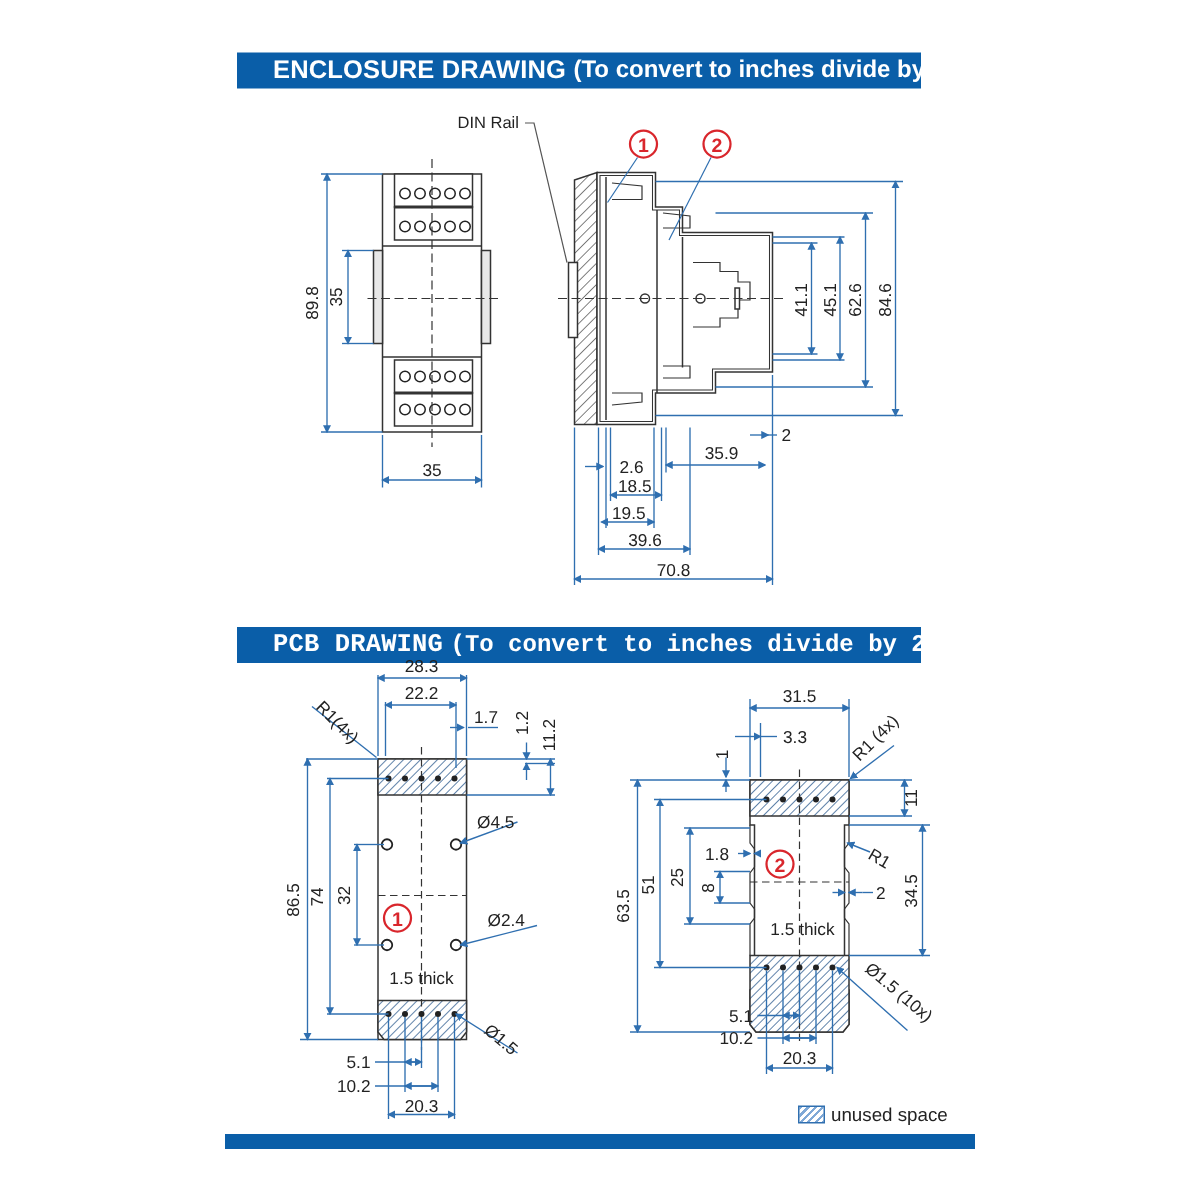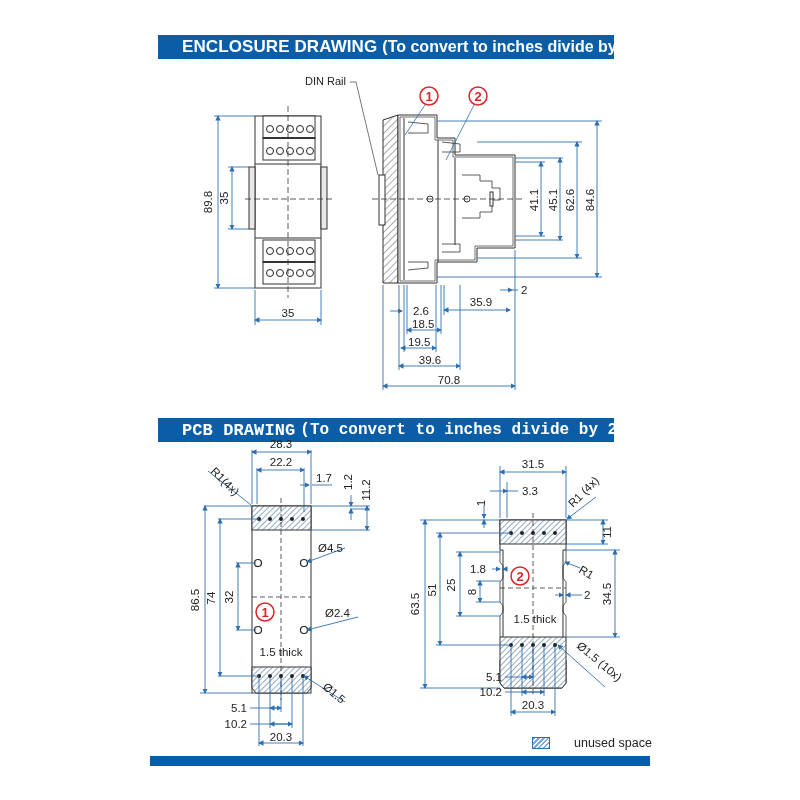--- a/index.html
+++ b/index.html
@@ -6,21 +6,21 @@
   body{width:800px;height:800px;position:relative;overflow:hidden;font-family:"Liberation Sans",sans-serif;}
   .banner{position:absolute;left:158px;width:456px;height:24px;background:#0a5ea8;color:#fff;display:flex;align-items:center;padding-left:24px;box-sizing:border-box;white-space:nowrap;}
   .banner .big{font-weight:bold;font-size:17px;letter-spacing:0.1px;}
   .banner .small{font-weight:bold;font-size:16px;margin-left:5px;}
   #b1{top:35px;}
   #b2{top:418px;font-family:Liberation Mono, monospace;}
   #footer-bar{position:absolute;left:150px;top:756px;width:500px;height:10px;background:#0a5ea8;}
   svg{position:absolute;left:0;top:0;}
   .dim{font-family:"Liberation Sans",sans-serif;font-size:11.5px;fill:#222;}
   .lbl{font-family:"Liberation Sans",sans-serif;font-size:11px;fill:#222;}
-  .legend{position:absolute;left:532px;top:736px;display:flex;align-items:center;font-size:12.5px;color:#222;gap:20px;}
+  .legend{position:absolute;left:532px;top:736px;display:flex;align-items:center;font-size:12.5px;color:#222;}
   .legend .sw{width:16px;height:10px;border:1px solid #2f6fb0;margin-right:4px;
     background:repeating-linear-gradient(135deg,#7fa8d6 0 1.5px,#ffffff 1.5px 3.5px);}
 </style>
 </head>
 <body>
 
 <div class="banner" id="b1">
   <span class="big">ENCLOSURE DRAWING</span>
   <span class="small">(To convert to inches divide by 25.4.)</span>
 </div>

